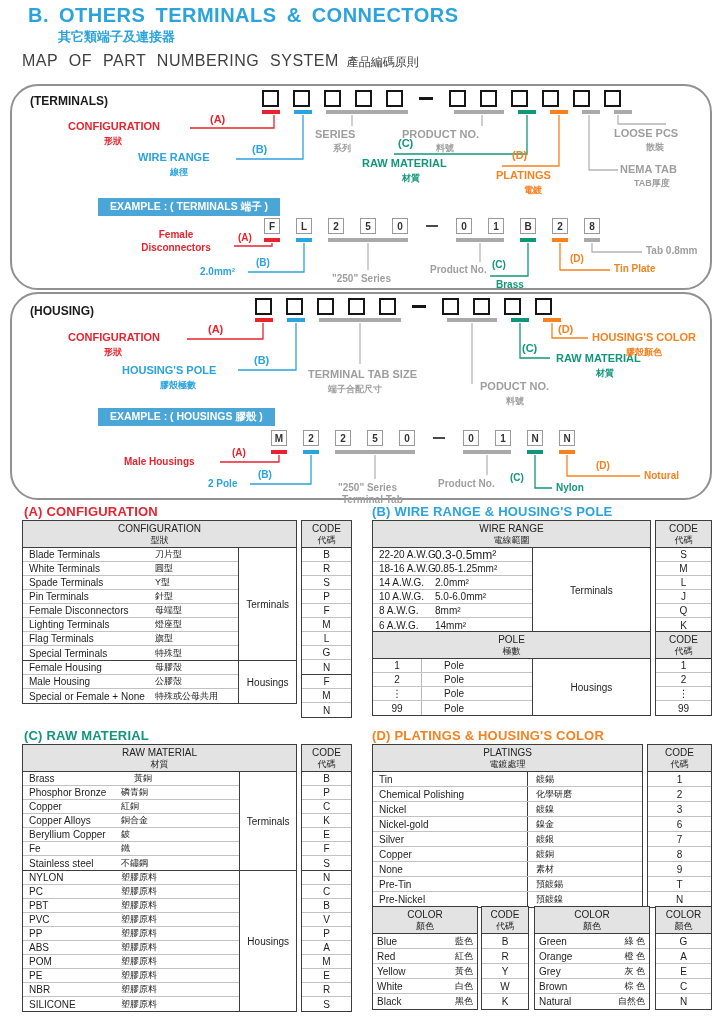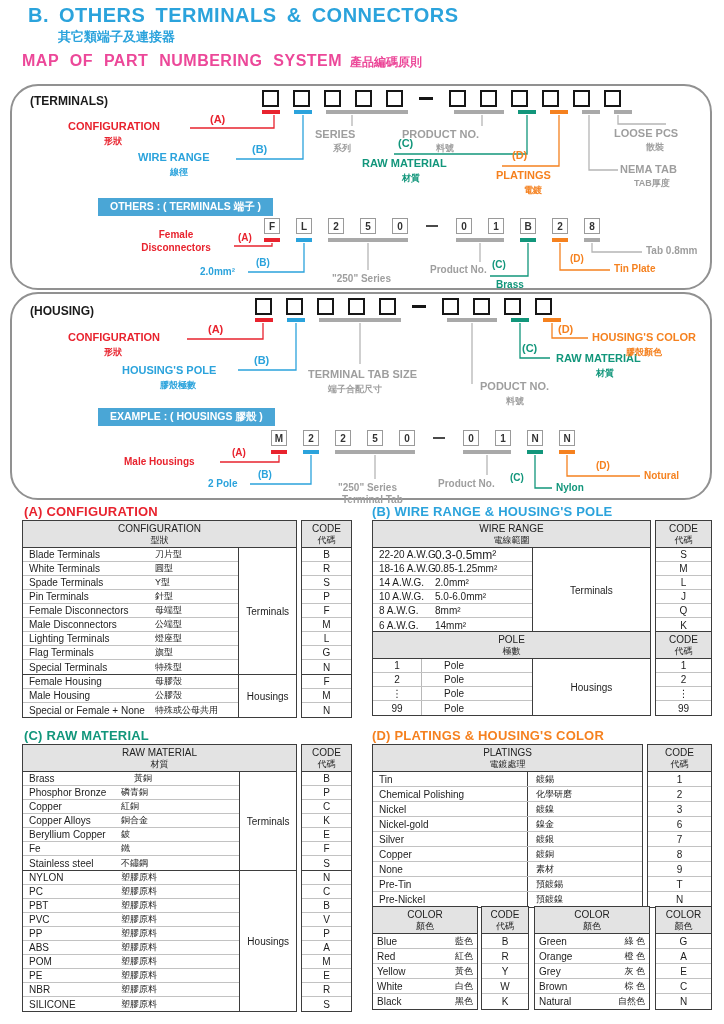--- a/index.html
+++ b/index.html
@@ -1,21 +1,21 @@
 <!DOCTYPE html>
 <html><head>
 <meta charset="utf-8">
 <style>
   html,body{margin:0;padding:0;}
   body{width:724px;height:1024px;position:relative;background:#fff;
        font-family:"Liberation Sans",sans-serif;overflow:hidden;}
   
   .h1{position:absolute;left:28px;top:4px;font-size:20px;font-weight:bold;color:#2ba3dc;letter-spacing:.5px;word-spacing:4px;}
   .h1zh{position:absolute;left:58px;top:28px;font-size:13px;font-weight:bold;color:#2ba3dc;}
-  .h2{position:absolute;left:22px;top:52px;font-size:16px;font-weight:bold;color:#ec4899;letter-spacing:.5px;word-spacing:6px;}
+  .h2{position:absolute;left:22px;top:52px;font-size:16px;font-weight:normal;color:#404040;letter-spacing:.5px;word-spacing:6px;}
   .h2 .zh2{font-size:12px;margin-left:8px;letter-spacing:0;word-spacing:0;}
   
   .panel{position:absolute;left:10px;width:702px;border:2px solid #919191;border-radius:28px;background:#fff;box-sizing:border-box;}
   #panel-terminals{top:84px;height:206px;}
   #panel-housing{top:292px;height:208px;}
   .panel svg{position:absolute;left:0;top:0;pointer-events:none;}
   .seclab{position:absolute;font-size:12px;font-weight:bold;color:#1a1a1a;}
   
   .boxrow{position:absolute;display:flex;align-items:center;}
   .mrow{column-gap:14px;height:18px;}
@@ -135,21 +135,21 @@
   <div class="lab green" style="left:350px;top:71px">RAW MATERIAL</div>
   <div class="lab green zh" style="left:390px;top:86px">材質</div>
   <div class="lab orange" style="left:500px;top:63px">(D)</div>
   <div class="lab orange" style="left:484px;top:83px">PLATINGS</div>
   <div class="lab orange zh" style="left:512px;top:98px">電鍍</div>
   <div class="lab grayc" style="left:602px;top:41px">LOOSE PCS</div>
   <div class="lab grayc zh" style="left:634px;top:55px">散裝</div>
   <div class="lab grayc" style="left:608px;top:77px">NEMA TAB</div>
   <div class="lab grayc zh" style="left:622px;top:91px">TAB厚度</div>
 
-  <div class="badge" style="left:86px;top:112px">OTHERS : ( TERMINALS 端子 )</div>
+  <div class="badge" style="left:86px;top:112px">EXAMPLE : ( TERMINALS 端子 )</div>
   <div class="boxrow xrow" id="term-example" style="left:252px;top:132px">
       <span class="xbox">F</span>
       <span class="xbox">L</span>
       <span class="xbox">2</span>
       <span class="xbox">5</span>
       <span class="xbox">0</span>
       <span class="xdash">
         <i></i>
       </span>
       <span class="xbox">0</span>
@@ -293,24 +293,20 @@
             </div>
             <div class="row" style="height:14px">
               <span class="ren">Pin Terminals</span>
               <span class="rzh" style="left:132px">針型</span>
             </div>
             <div class="row" style="height:14px">
               <span class="ren">Female Disconnectors</span>
               <span class="rzh" style="left:132px">母端型</span>
             </div>
             <div class="row" style="height:14px">
-              <span class="ren">Male Disconnectors</span>
-              <span class="rzh" style="left:132px">公端型</span>
-            </div>
-            <div class="row" style="height:14px">
               <span class="ren">Lighting Terminals</span>
               <span class="rzh" style="left:132px">燈座型</span>
             </div>
             <div class="row" style="height:14px">
               <span class="ren">Flag Terminals</span>
               <span class="rzh" style="left:132px">旗型</span>
             </div>
             <div class="row" style="height:14px">
               <span class="ren">Special Terminals</span>
               <span class="rzh" style="left:132px">特殊型</span>

